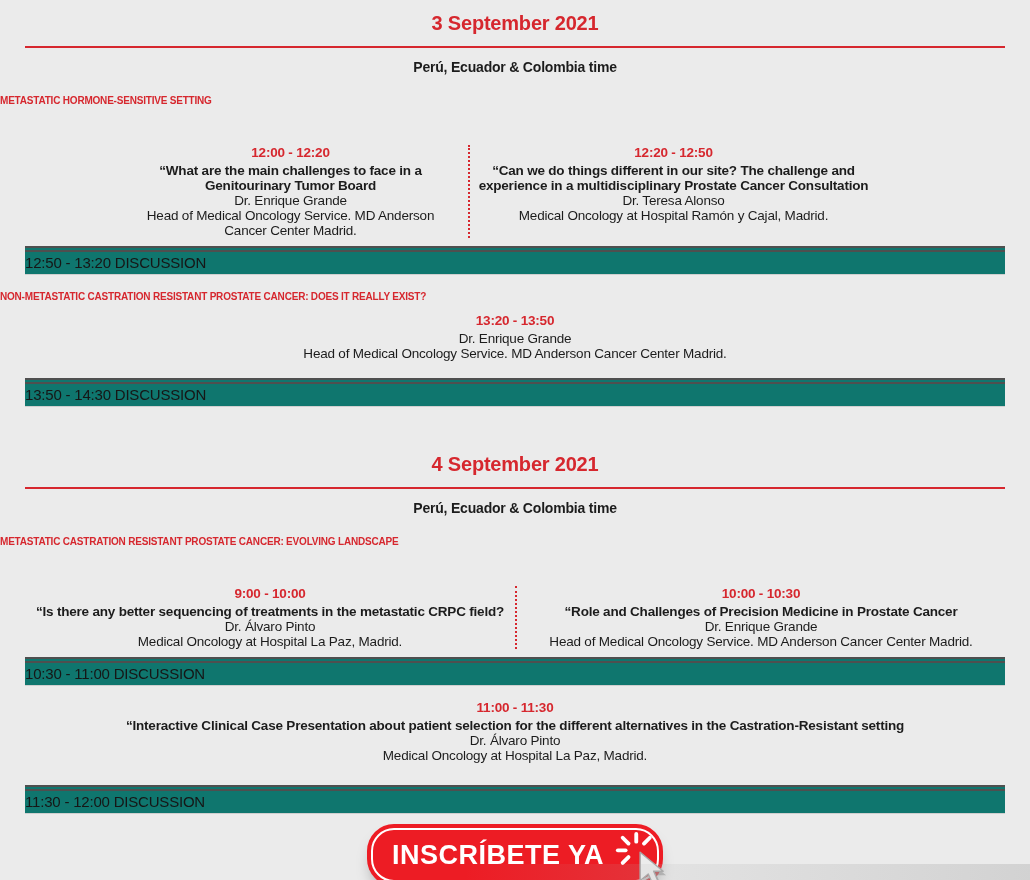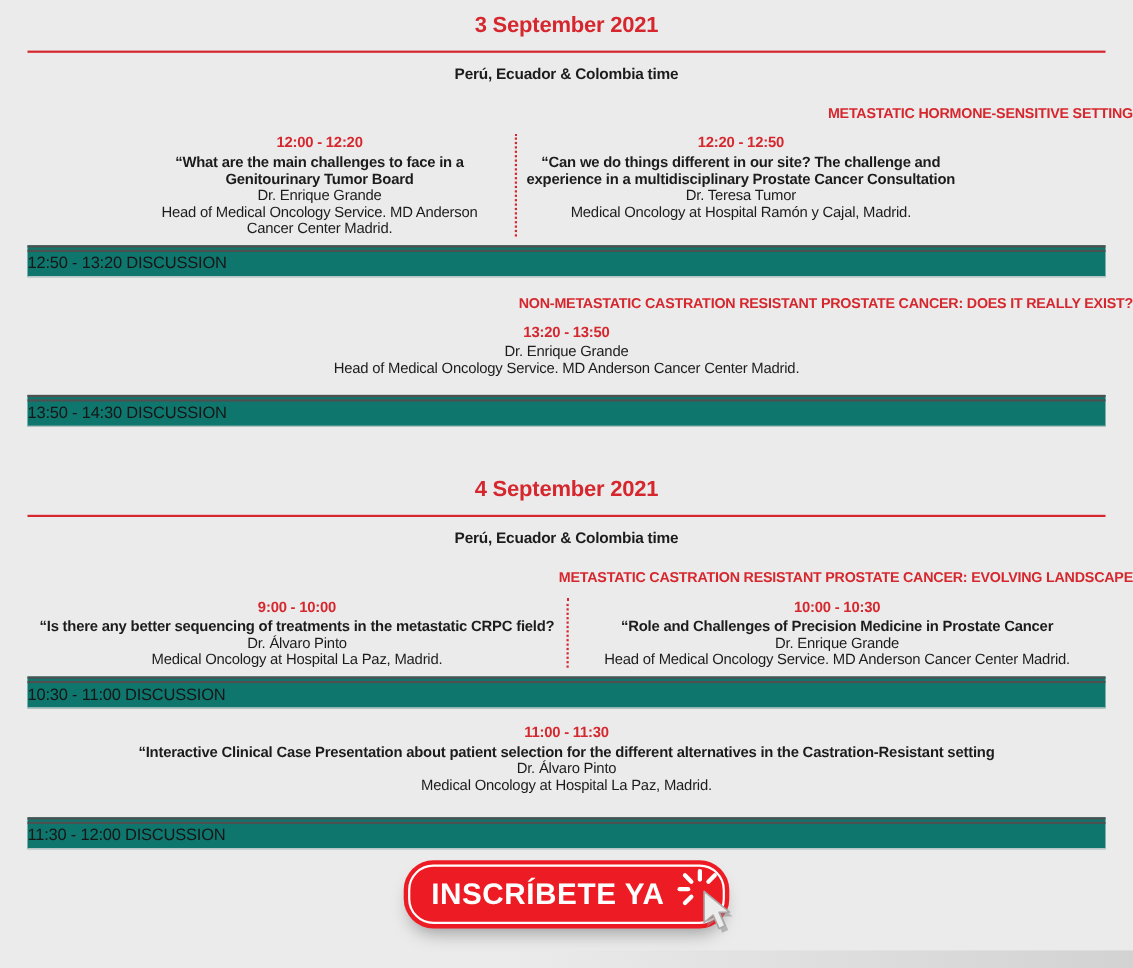--- a/index.html
+++ b/index.html
@@ -18,31 +18,31 @@
     background:linear-gradient(to left, rgba(180,180,180,.45), rgba(180,180,180,0));
     pointer-events:none;
   }
   .date {
     text-align:center; font-size:20px; font-weight:bold; color:#d6272e;
     letter-spacing:-0.2px;
   }
   .redline { height:2px; background:#d6272e; margin:11px 25px 0; }
   .tz { text-align:center; font-size:14px; font-weight:bold; margin-top:11px; letter-spacing:-0.2px; }
   .heading {
-    text-align:right; font-size:13px; font-weight:bold; color:#d6272e;
+    text-align:left; font-size:10px; font-weight:bold; color:#d6272e;
     margin-top:20px; letter-spacing:-0.2px;
   }
   .heading.h2 { margin-top:16px; }
   .cols { display:flex; margin:12px 25px 0; align-items:stretch; }
   .cols .col { text-align:center; }
   .cols-d1 .left  { flex:0 0 445px; border-right:2px dotted #d6272e; padding-left:92px; padding-right:4px; }
   .cols-d1 .right { flex:1; padding-right:132px; padding-left:4px;text-align:center; }
   .cols-d2 .left  { flex:0 0 492px; border-right:2px dotted #d6272e; }
   .cols-d2 .right { flex:1; }
-  .session { font-size:13.5px; line-height:15px; letter-spacing:-0.2px; }
+  .session { font-size:13.5px; line-height:15px; letter-spacing:-0.2px;margin-top:27px; }
   .session .time { color:#d6272e; font-weight:bold; margin-bottom:3px; font-size:13.5px; }
   .session .title { font-weight:bold; }
   .session .speaker { }
   .nowrap { white-space:nowrap; }
   .session.single { text-align:center; margin-top:11px; }
   .bar {
     margin:8px 25px 0;
     background:#0f766e;
     border-top:6px double #4f4f4f;
     border-bottom:1px solid #cfcfcf;
@@ -100,21 +100,21 @@
           <div class="nowrap">Head of Medical Oncology Service. MD Anderson</div>
           <div class="nowrap">Cancer Center Madrid.</div>
         </div>
       </div>
       <div class="col right session">
         <div class="time">12:20 - 12:50</div>
         <div class="title">
           <div class="nowrap">“Can we do things different in our site? The challenge and</div>
           <div class="nowrap">experience in a multidisciplinary Prostate Cancer Consultation</div>
         </div>
-        <div class="speaker">Dr. Teresa Tumor</div>
+        <div class="speaker">Dr. Teresa Alonso</div>
         <div class="affil nowrap">Medical Oncology at Hospital Ramón y Cajal, Madrid.</div>
       </div>
     </div>
 
     <div class="bar">12:50 - 13:20 DISCUSSION</div>
 
     <h2 class="heading h2">NON-METASTATIC CASTRATION RESISTANT PROSTATE CANCER: DOES IT REALLY EXIST?</h2>
 
     <div class="session single">
       <div class="time">13:20 - 13:50</div>

